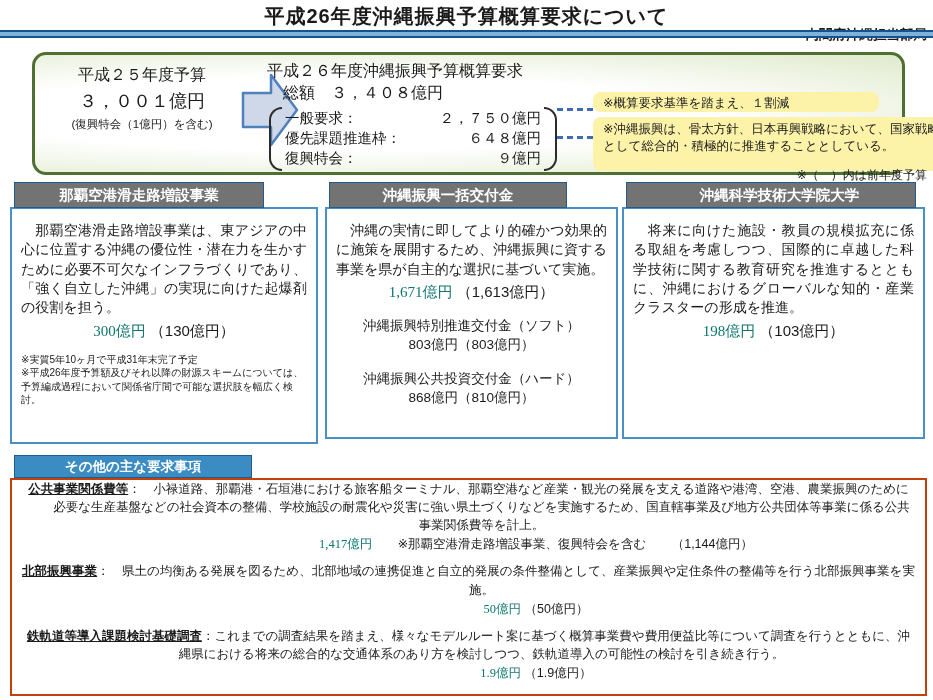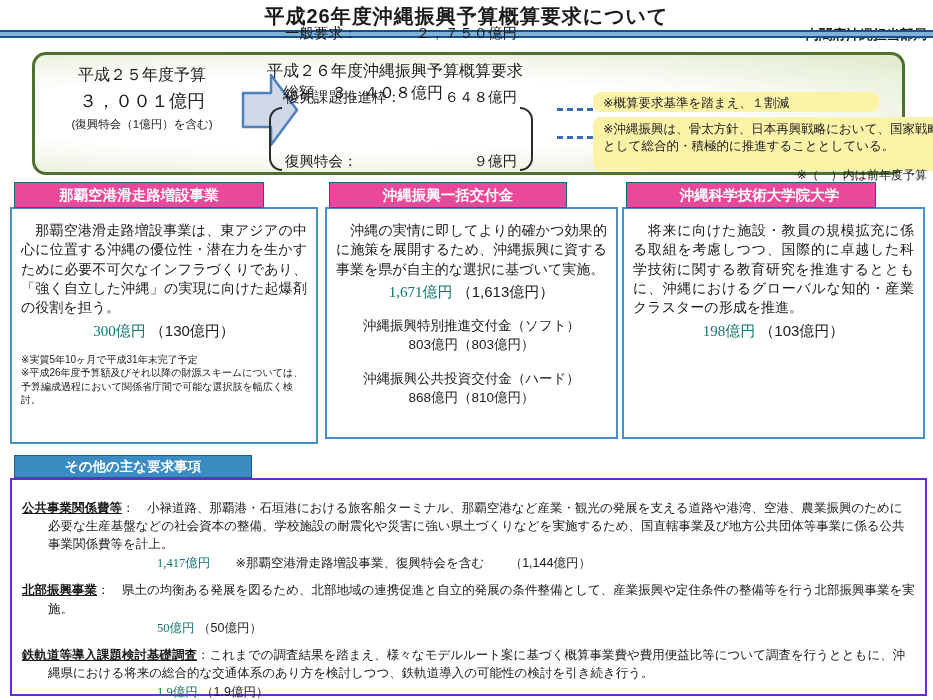--- a/index.html
+++ b/index.html
@@ -17,58 +17,58 @@
   .summary { position:absolute; left:32px; top:52px; width:873px; height:123px;
     border:3px solid #4f7030; border-radius:14px;
     background:radial-gradient(ellipse at 35% 50%, #ffffff 45%, #dfeacb 100%); }
   .prev-block { position:absolute; left:6px; top:10px; width:202px; text-align:center; }
   .prev-label { font-size:16px; }
   .prev-amount { font-size:18px; margin-top:3px; }
   .prev-note { font-size:11.5px; margin-top:4px; }
   .arrow-wrap { position:absolute; left:206px; top:16px; width:58px; height:78px; }
   .req-title { position:absolute; left:232px; top:6px; font-size:16px; }
   .req-total { position:absolute; left:248px; top:28px; font-size:16px; }
-  .brace-group { position:absolute; left:234px; top:52px; width:264px; height:64px;
-    padding:1px 16px 0; display:flex; flex-direction:column; justify-content:flex-end;gap:44px; }
+  .brace-group { position:absolute; left:234px; top:52px; width:288px; height:64px;
+    padding:1px 16px 0; display:flex; flex-direction:column; justify-content:flex-start; }
   .brace-left, .brace-right { position:absolute; top:0; bottom:0; width:13px; }
   .brace-left { left:0; border:2px solid #2b2b2b; border-right:none; border-radius:14px 0 0 14px; }
   .brace-right { right:0; border:2px solid #2b2b2b; border-left:none; border-radius:0 14px 14px 0; }
   .brace-row { display:flex; justify-content:space-between; font-size:14.5px; line-height:20px; }
   .dash { position:absolute; border-top:3px dashed #3b6cb4; width:36px; height:0; }
   .dash1 { left:522px; top:53px; }
   .dash2 { left:522px; top:81px; }
   .ynote { position:absolute; background:#fcf2a8; border-radius:8px; font-size:12.5px; line-height:1.32; }
   .ynote1 { left:558px; top:37px; width:286px; height:20px; padding:3px 10px 4px; }
   .ynote2 { left:558px; top:62px; width:359px; height:54px; padding:4px 10px 0; }
   .prev-year-note { position:absolute; top:167px; right:6px; font-size:12px; }
 
   
   .card { position:absolute; }
   .card1 { left:10px; top:182px; width:308px; height:262px; }
   .card2 { left:325px; top:182px; width:293px; height:257px; }
   .card3 { left:622px; top:182px; width:303px; height:257px; }
   .card-header { position:absolute; top:0; left:4px; height:26px; z-index:2;
-    background:#ec4899; border:1px solid #1f5c8b; color:#fff; font-weight:bold; font-size:14.5px;
+    background:#737373; border:1px solid #1f5c8b; color:#fff; font-weight:bold; font-size:14.5px;
     display:flex; align-items:center; justify-content:center; }
-  .card1 .card-header { width:250px; } .card2 .card-header { width:238px; } .card3 .card-header { width:250px;padding-left:17px; }
+  .card1 .card-header { width:250px; } .card2 .card-header { width:238px; } .card3 .card-header { width:290px;padding-left:17px; }
   .card-box { position:absolute; top:25px; left:0; right:0; bottom:0;
     border:2px solid #4a90c5; background:#fff; padding:12px 9px 6px; }
   .card-body { font-size:14px; line-height:1.38; text-align:justify; }
   .amount-line { text-align:center; font-size:15px; margin-top:4px; }
   .red { color:#0f766e;font-family:Liberation Serif, serif; }
   .card-notes { font-size:10px; line-height:1.35; margin-top:12px; }
   .grant { text-align:center; font-size:13.5px; line-height:1.4; margin-top:15px; }
 
   
   .others { position:absolute; left:10px; top:455px; width:917px; height:241px; }
   .others-header { position:absolute; top:0; left:4px; width:238px; height:23px; z-index:2;
     background:#3a8cc3; border:1px solid #1f5c8b; color:#ffffff; font-weight:bold; font-size:13.5px;
     display:flex; align-items:center; justify-content:center; }
   .others-box { position:absolute; top:23px; left:0; right:0; bottom:0;
-    border:2px solid #6d28d9; background:#fff; padding:19px 10px 4px; }
+    border:2px solid #c2410c; background:#fff; padding:0 10px 4px;text-align:center; }
   .o-desc { font-size:12.5px; line-height:1.45; padding-left:26px; text-indent:-26px; }
   .o-label { font-weight:bold; text-decoration:underline; }
   .o-amount { font-size:12.5px; margin:2px 0 9px 135px; }
   .o-amount .gap { margin-left:22px;margin-top:10px; }
 </style>
 </head>
 <body>
 
 <div id="page">
 

